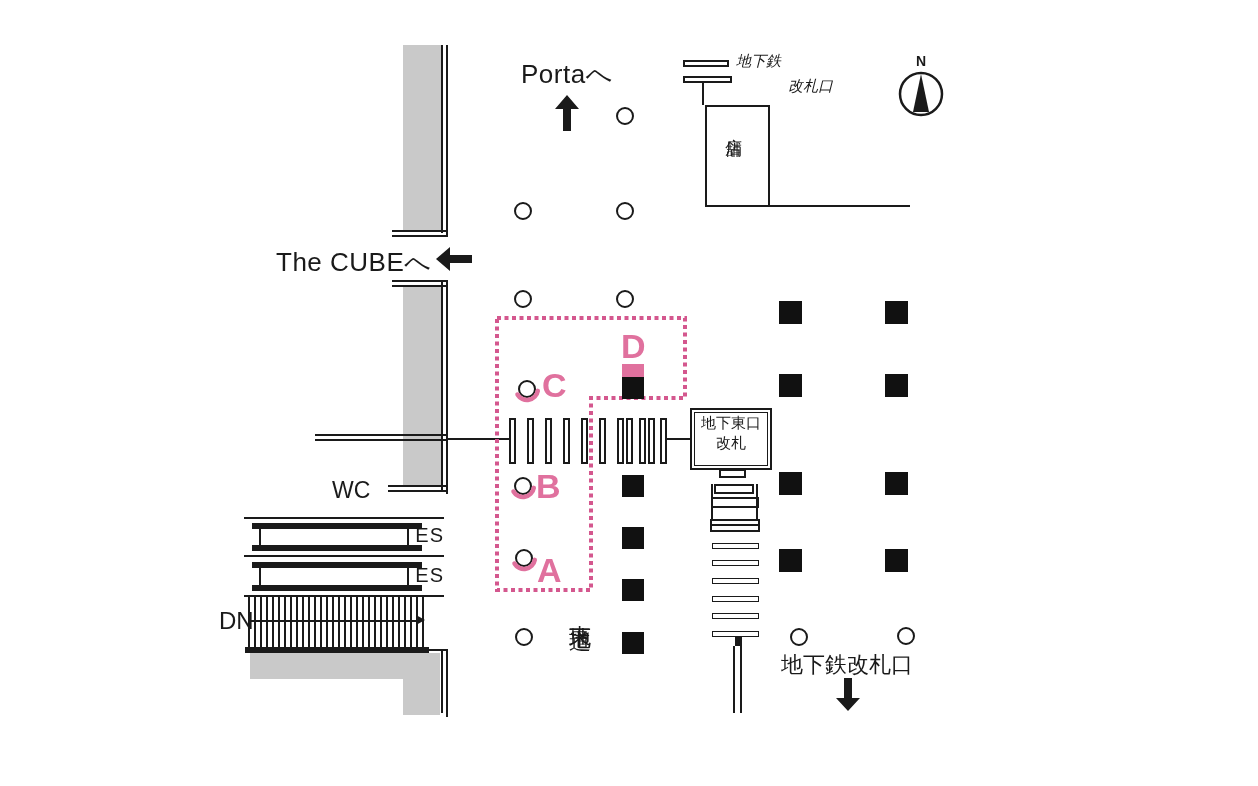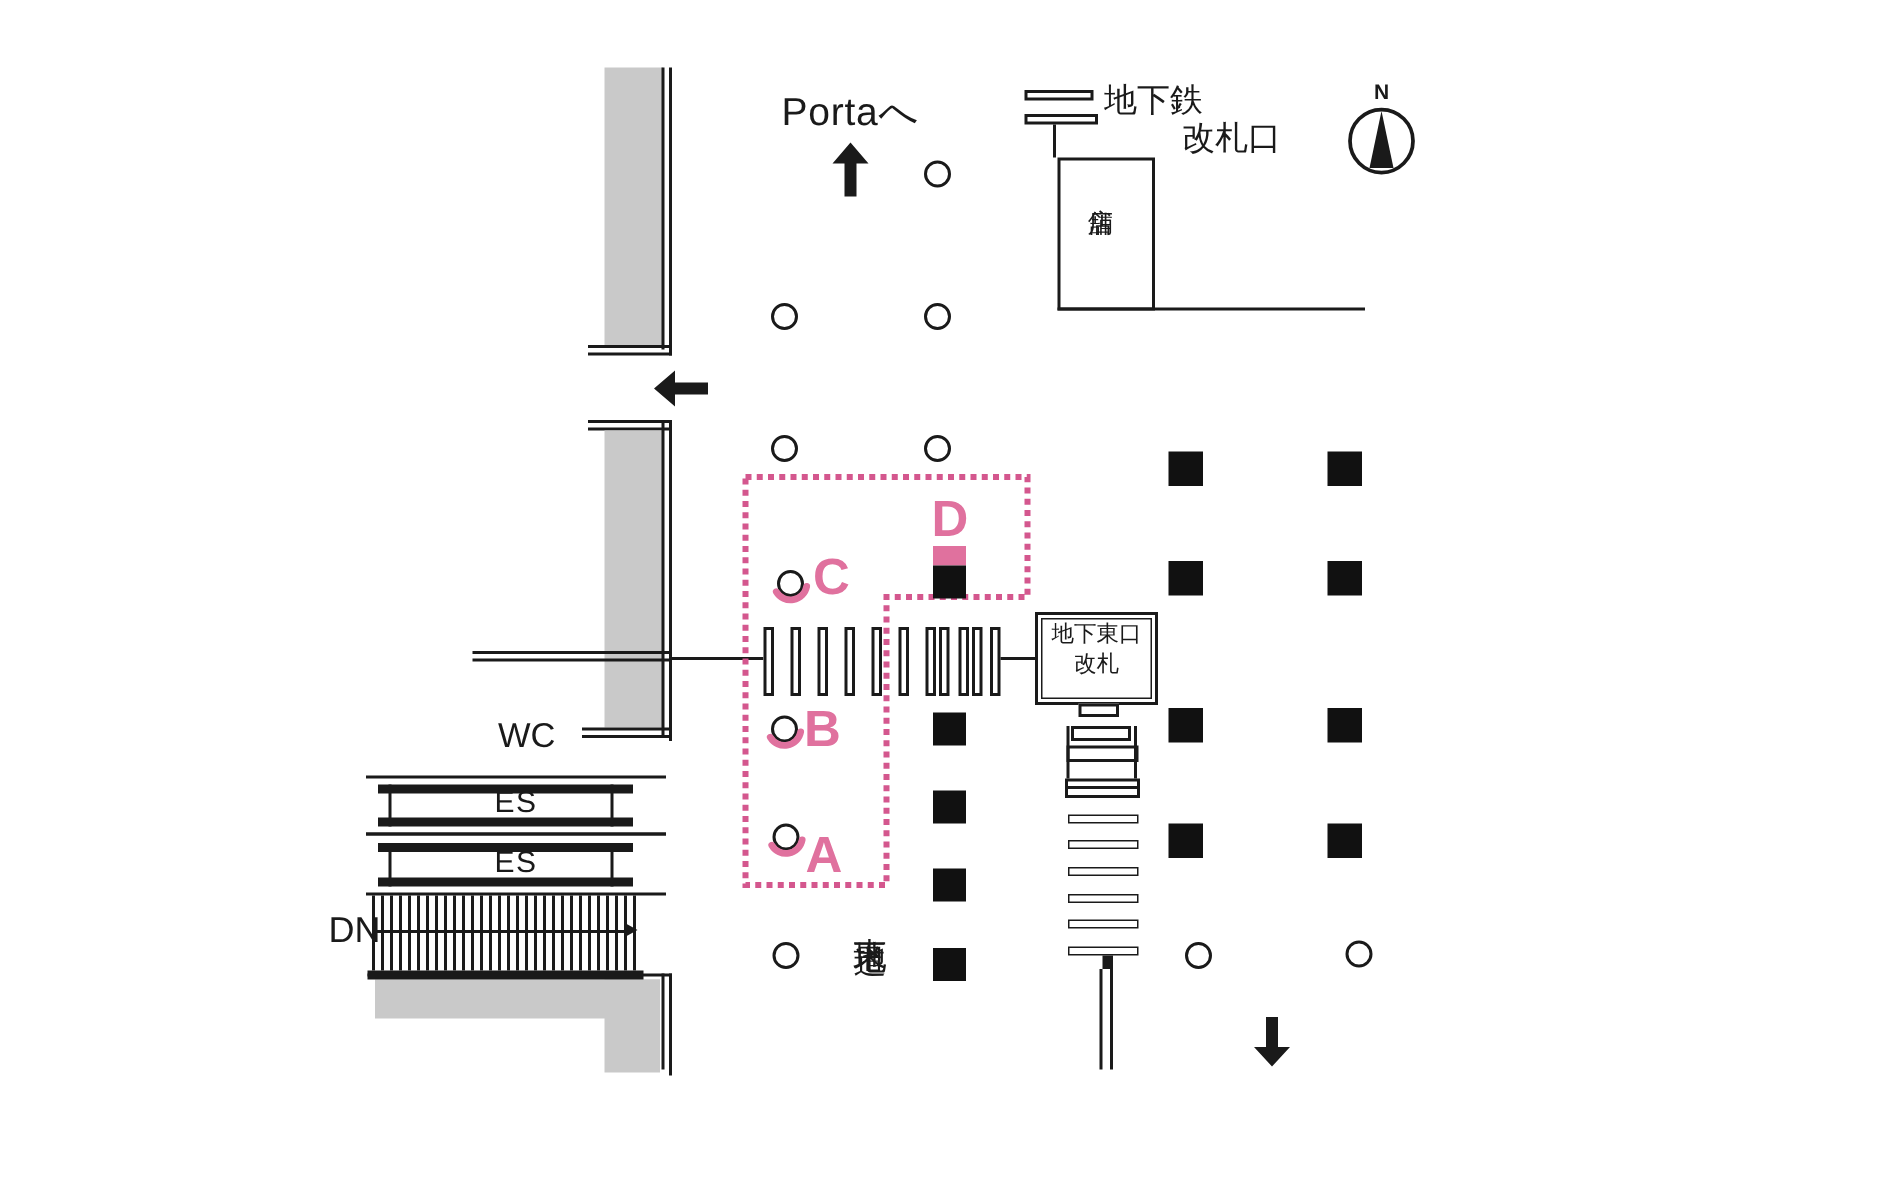--- a/index.html
+++ b/index.html
@@ -12,24 +12,24 @@
   .gatebar{position:absolute;top:418px;width:7px;height:46px;background:#fff;
            border:2px solid #1a1a1a;box-sizing:border-box;}
   .pillar{position:absolute;width:18px;height:18px;border:2.5px solid #1a1a1a;border-radius:50%;
           background:#fff;box-sizing:border-box;}
   .csq{position:absolute;width:22px;height:22px;background:#111;}
   .csq2{position:absolute;width:23px;height:23px;background:#111;}
   .wbox{position:absolute;background:#fff;border:2px solid #1a1a1a;box-sizing:border-box;}
   .wbox-thin{position:absolute;background:#fff;border:1.5px solid #1a1a1a;box-sizing:border-box;}
   .txt{position:absolute;white-space:nowrap;}
   .t-latin{font-size:26px;letter-spacing:0.5px;}
-  .t-jp{font-size:22px;}
+  .t-jp{font-size:15px;font-style:italic;}
   .pink-label{position:absolute;font-size:34px;font-weight:bold;color:#e0719e;}
   .vtext{writing-mode:vertical-rl;text-orientation:upright;}
-  .es-label{position:absolute;left:0;right:0;top:9px;text-align:center;font-size:20px;letter-spacing:1px;}
+  .es-label{position:absolute;left:0;right:0;top:9px;text-align:right;font-size:20px;letter-spacing:1px;}
   .stairs{position:absolute;left:248px;top:597px;width:180px;height:50px;
           background:repeating-linear-gradient(90deg,#1a1a1a 0 2px,transparent 2px 6px);}
   svg{position:absolute;overflow:visible;}
 </style>
 </head>
 <body>
 
 <div class="canvas">
 
   <div class="gray" style="left:403px;top:45px;width:39px;height:186px;"></div>
@@ -173,24 +173,26 @@
   <div class="pink-label" style="left:542px;top:366px;">C</div>
   <div class="pink-label" style="left:536px;top:467px;">B</div>
   <div class="pink-label" style="left:537px;top:551px;">A</div>
   <div class="pink-label" style="left:621px;top:327px;">D</div>
 
   <div class="txt t-latin" style="left:521px;top:57px;">Portaへ</div>
   <svg style="left:555px;top:95px;" width="24" height="36" viewBox="0 0 24 36">
     <polygon points="12,0 24,14 16,14 16,36 8,36 8,14 0,14" fill="#1a1a1a"></polygon>
   </svg>
 
+  <div class="txt t-latin" style="left:276px;top:245px;">The CUBEへ</div>
   <svg style="left:436px;top:247px;" width="36" height="24" viewBox="0 0 36 24">
     <polygon points="0,12 14,0 14,8 36,8 36,16 14,16 14,24" fill="#1a1a1a"></polygon>
   </svg>
 
+  <div class="txt" style="left:781px;top:650px;font-size:22px;">地下鉄改札口</div>
   <svg style="left:836px;top:678px;" width="24" height="33" viewBox="0 0 24 33">
     <polygon points="12,33 0,20 8,20 8,0 16,0 16,20 24,20" fill="#1a1a1a"></polygon>
   </svg>
 
   <div class="txt" style="left:332px;top:477px;font-size:23px;">WC</div>
   <div class="txt" style="left:219px;top:607px;font-size:24px;">DN</div>
   <div class="txt vtext" style="left:565px;top:607px;font-size:22px;letter-spacing:2px;">東地下道</div>
 
   <svg style="left:896px;top:50px;" width="50" height="68" viewBox="0 0 50 68">
     <circle cx="25" cy="44" r="21" fill="none" stroke="#1a1a1a" stroke-width="2.5"></circle>

